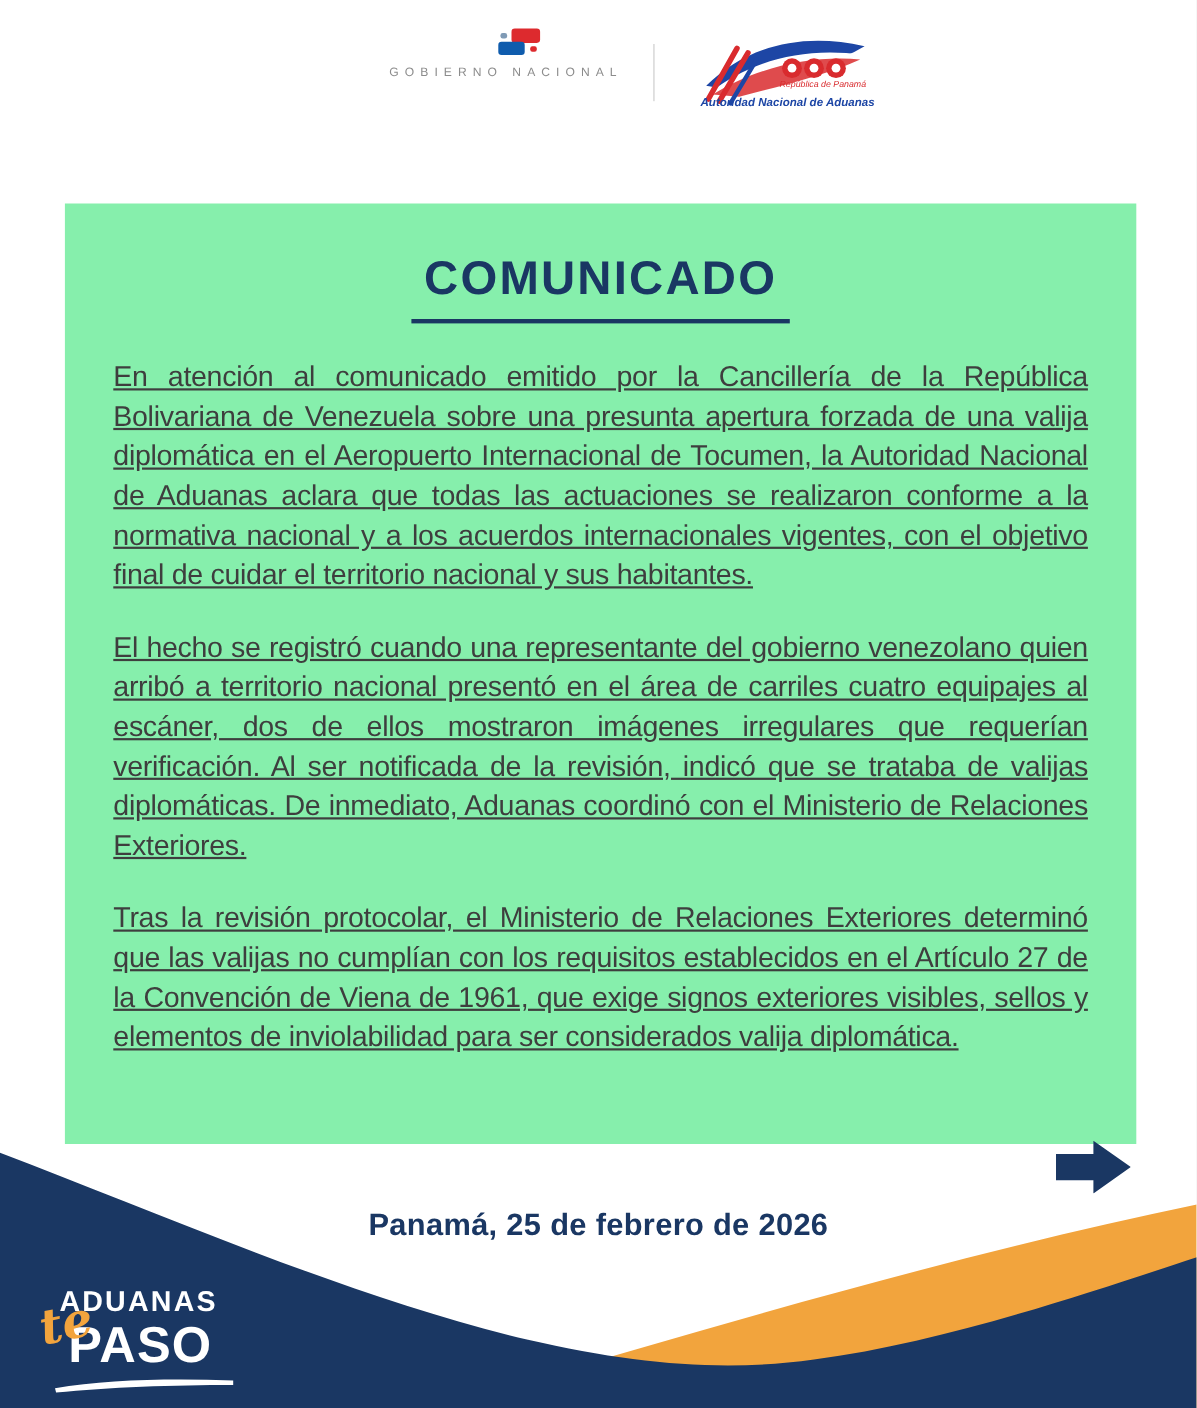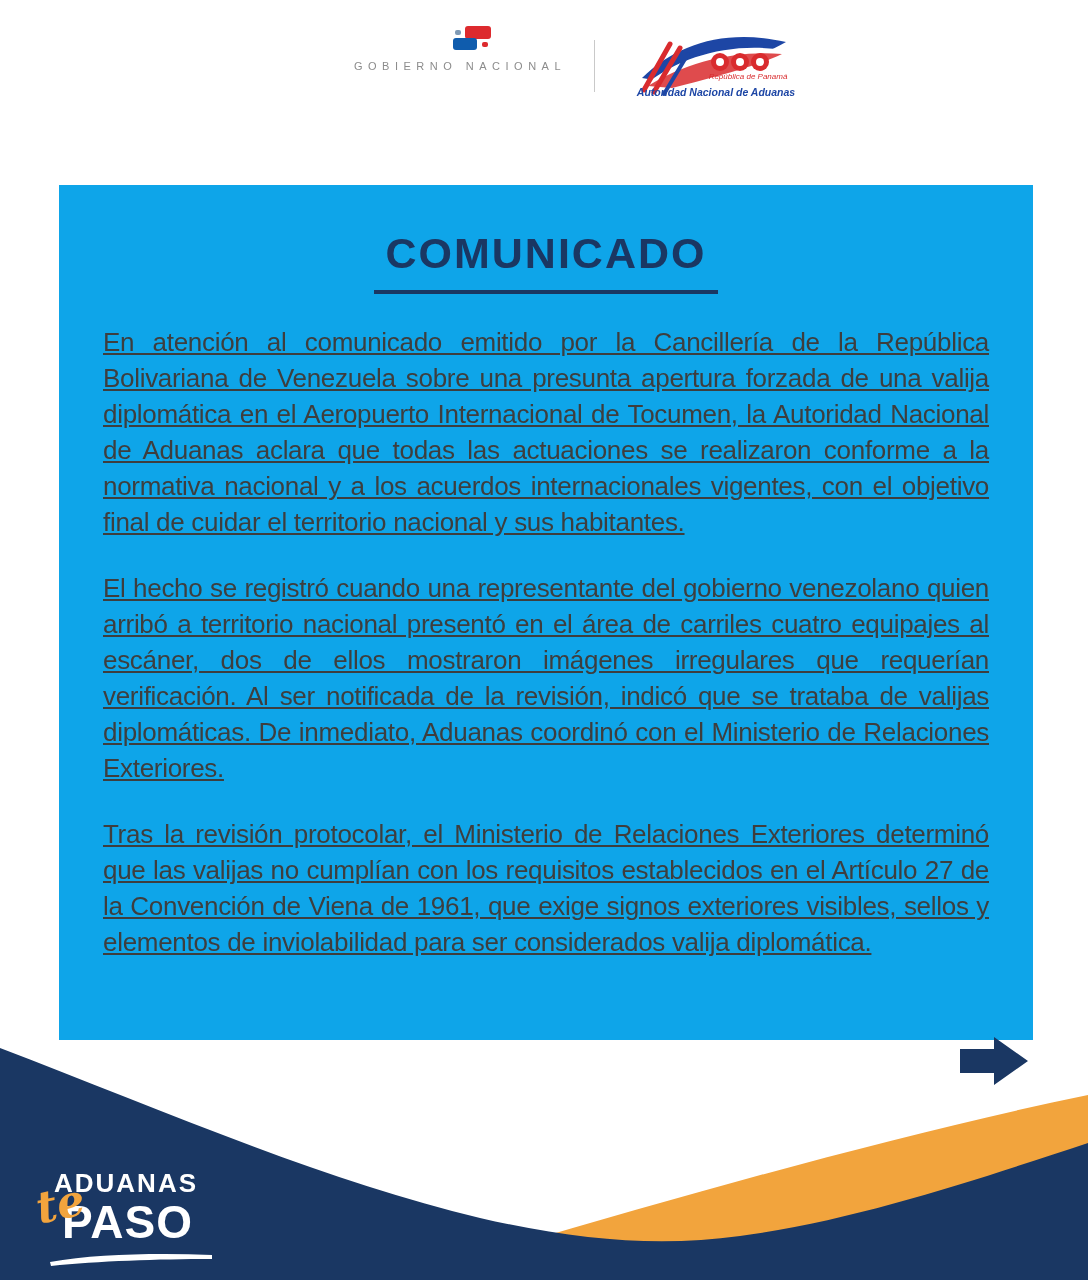--- a/index.html
+++ b/index.html
@@ -16,21 +16,21 @@
   .flag-mark .d1{position:absolute;left:4px;top:4px;width:6px;height:5px;background:#7f9ab5;border-radius:2px;}
   .flag-mark .d2{position:absolute;left:31px;top:16px;width:6px;height:5px;background:#DD2A2E;border-radius:2px;}
   .gov-top{font-size:11px;letter-spacing:5.5px;color:#8C8C8C;font-weight:400;white-space:nowrap;}
   .gov-bottom{margin-top:3px;font-size:21px;font-weight:800;color:#0F5CAD;letter-spacing:1px;white-space:nowrap;}
   .gov-bottom .star{color:#DD2A2E;font-size:14px;vertical-align:2px;padding:0 7px;}
   .logo-divider{position:absolute;left:594px;top:40px;width:1px;height:52px;background:#c9c9c9;}
   .aduanas-logo{position:absolute;left:636px;top:26px;width:160px;height:78px;}
   
   .panel{
     position:absolute;left:59px;top:185px;width:974px;height:855px;
-    background:#0ea5e9;
+    background:#86efac;
   }
   .doc-title{
     text-align:center;margin:44px 0 0 0;
   }
   .doc-title span{
     display:inline-block;font-size:43px;font-weight:800;letter-spacing:2px;
     color:#1A3763;border-bottom:4px solid #1A3763;padding:0 12px 12px 12px;
   }
   .doc-body{padding:0 44px;}
   .doc-body p{
@@ -105,20 +105,21 @@
 
   <svg class="next-arrow" viewBox="0 0 68 48">
     <polygon points="0,12 34,12 34,0 68,24 34,48 34,36 0,36" fill="#1A3763"></polygon>
   </svg>
 
   <svg class="bottom-deco" viewBox="0 0 1088 240" preserveAspectRatio="none">
     <path d="M 1088 55 C 880 98 650 165 430 230 L 395 240 L 1088 240 Z" fill="#F2A43D"></path>
     <path d="M 0 8 C 150 65 320 140 480 178 C 580 201 660 207 740 196 C 860 180 990 135 1088 103 L 1088 240 L 0 240 Z" fill="#1A3763"></path>
   </svg>
 
+  <div class="date-line">Panamá, 25 de febrero de 2026</div>
 
   <div class="brand">
     <span class="w1">ADUANAS</span>
     <span class="w2">te</span>
     <span class="w3">PASO</span>
     <svg width="170" height="16" viewBox="0 0 170 16">
       <path d="M 4 11 C 50 3 110 2 166 4 L 166 8 C 112 8 52 10 5 15 Z" fill="#ffffff"></path>
     </svg>
   </div>
 

